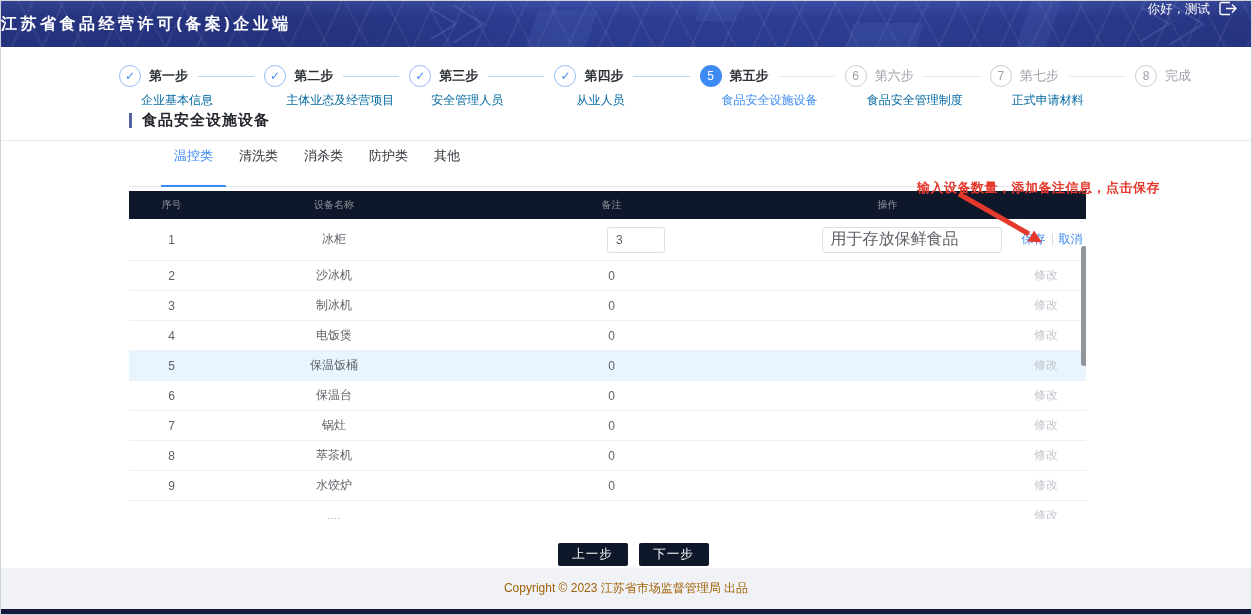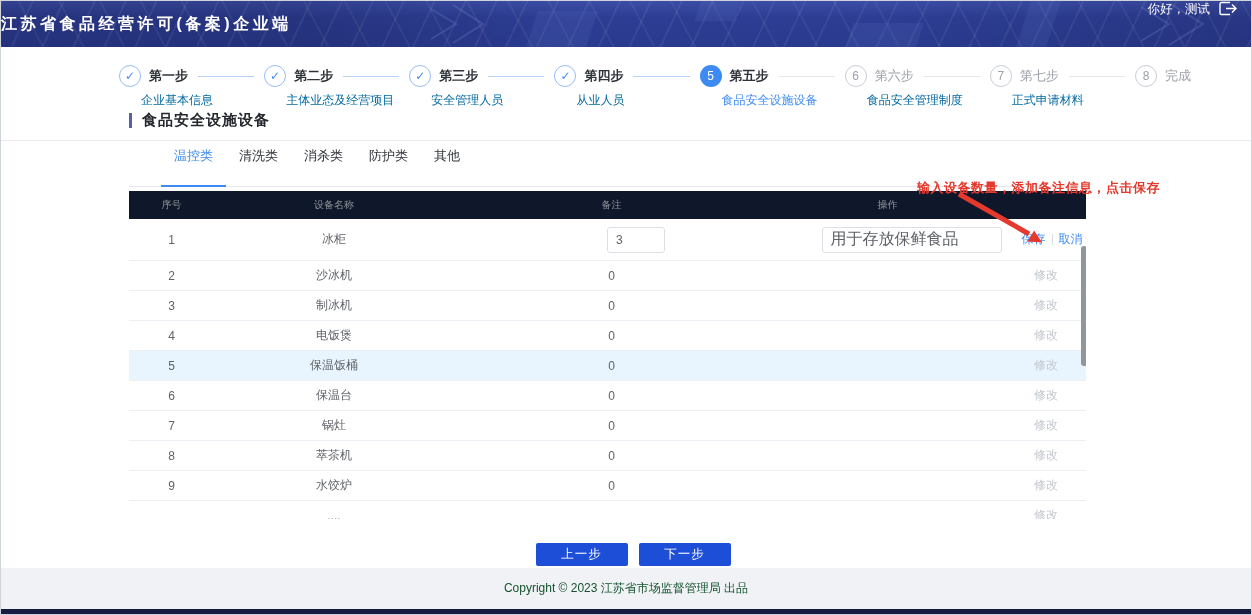--- a/index.html
+++ b/index.html
@@ -71,27 +71,27 @@
     background:#92959c; border-radius:3px; }
 
   
   .annotation { position:absolute; top:178px; left:916px; color:#e5392d; font-size:13px;
     font-weight:bold; letter-spacing:.5px; white-space:nowrap; z-index:5; }
   .annotation-arrow { position:absolute; top:190px; left:940px; z-index:5; pointer-events:none; }
 
   
   .btn-row { position:absolute; top:542px; left:0; width:100%; display:flex;
     justify-content:center; gap:11px; padding-left:14px; }
-  .btn-row button { width:92px; height:23px; background:#1d4ed8; color:#fff; border:none;
+  .btn-row button { width:70px; height:23px; background:#0f172a; color:#fff; border:none;
     border-radius:2px; font-size:12.5px; cursor:pointer; letter-spacing:1px;
     font-family:Liberation Mono, monospace; }
 
   
   .footer { position:absolute; top:567px; left:0; width:100%; height:41px; background:#f0f2f5;
-    display:flex; align-items:center; justify-content:center; color:#14532d; font-size:12px; }
+    display:flex; align-items:center; justify-content:center; color:#a16207; font-size:12px; }
   .bottom-strip { position:absolute; top:608px; left:0; width:100%; height:7px; background:#141c3f; }
 </style>
 </head>
 <body>
 
 <div class="screen">
 
   <header class="topbar">
     <svg class="topbar-deco" width="1252" height="46" viewBox="0 0 1252 46">
       <g stroke="#97abe8" stroke-width="2" fill="none" opacity="0.35">

